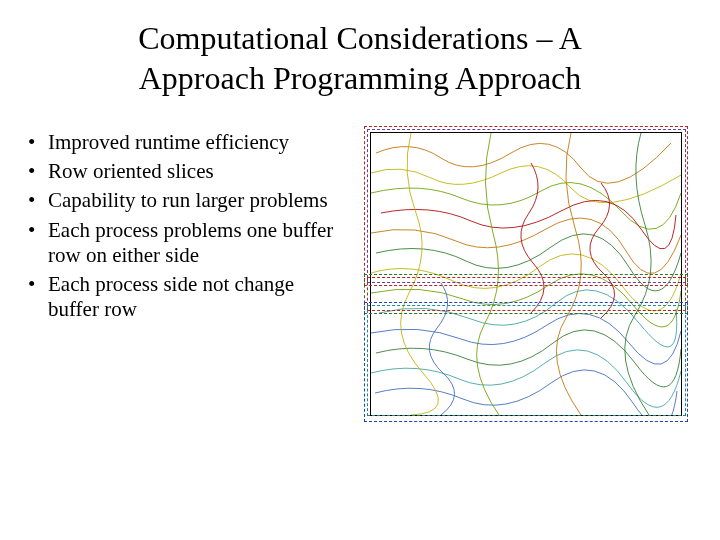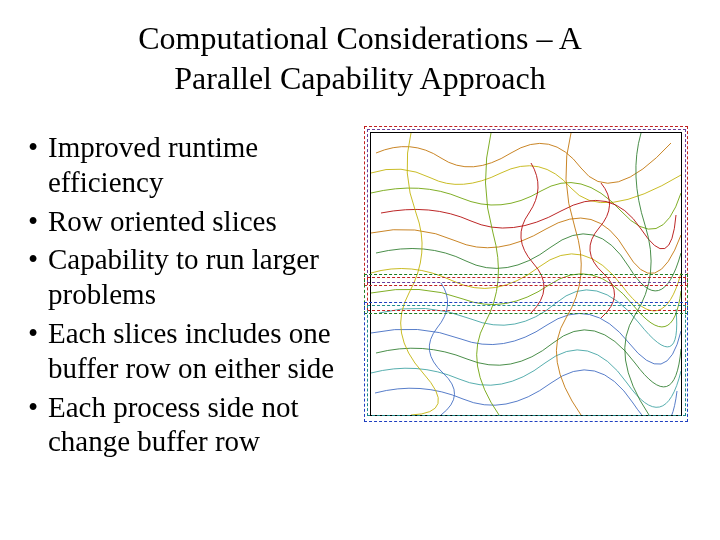--- a/index.html
+++ b/index.html
@@ -31,21 +31,21 @@
     top: 130px;
     left: 28px;
     width: 320px;
   }
   ul.bullets {
     margin: 0;
     padding: 0;
     list-style: none;
   }
   ul.bullets li {
-    font-size: 29px;
+    font-size: 21px;
     line-height: 1.2;
     margin-bottom: 4px;
     padding-left: 20px;
     position: relative;
   }
   ul.bullets li::before {
     content: "•";
     position: absolute;
     left: 0;
     top: 0;
@@ -93,29 +93,29 @@
     opacity: 0.85;
   }
 </style>
 </head>
 <body>
 
 <div class="slide">
 
   <div class="title">
     <span>Computational Considerations – A</span><br>
-    <span>Parallel Capability  Approach</span>
+    <span>Approach Programming  Approach</span>
   </div>
 
   <div class="body">
     <ul class="bullets">
       <li>Improved runtime efficiency</li>
       <li>Row oriented slices</li>
       <li>Capability to run larger problems</li>
-      <li>Each slices includes one buffer row on either side</li>
+      <li>Each process problems one buffer row on either side</li>
       <li>Each process side not change buffer row</li>
     </ul>
   </div>
 
   <div class="figure">
     <div class="plot-frame">
       <svg class="contours" viewBox="0 0 310 282">
 
         <path d="M5 20 Q40 5 70 25 T140 20 T210 35 T300 10" stroke="#c07000"></path>
         <path d="M0 40 Q30 30 60 45 T130 40 T200 55 T310 42" stroke="#c0b000"></path>

